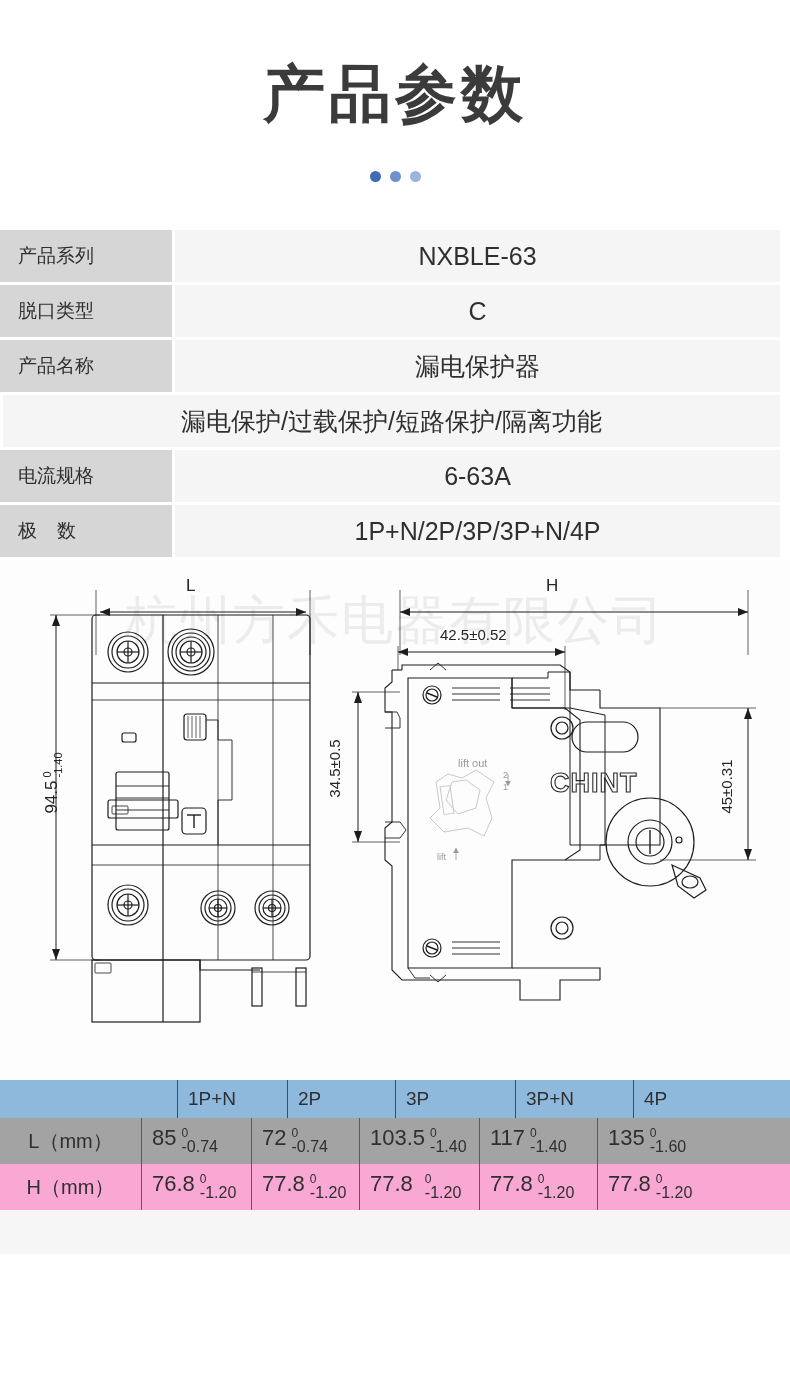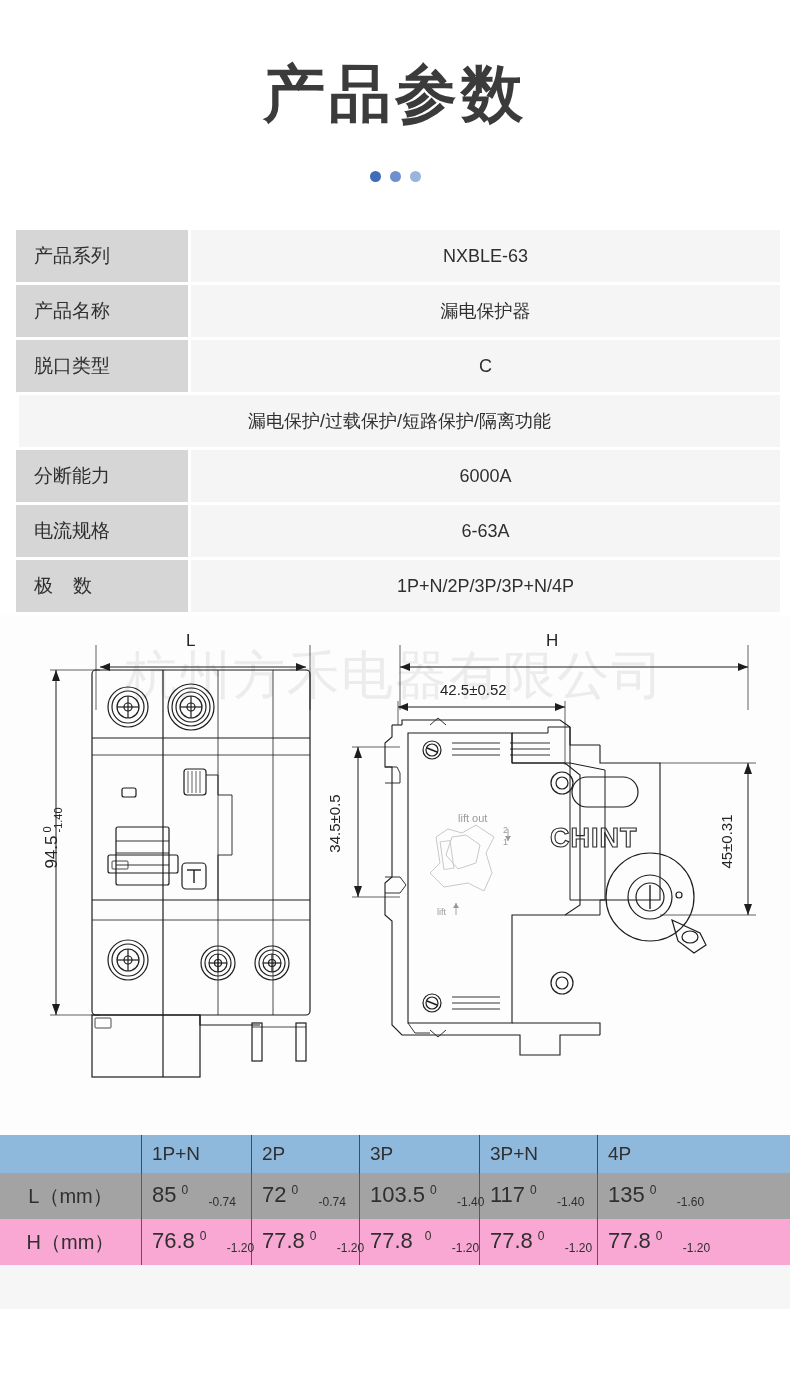--- a/index.html
+++ b/index.html
@@ -15,29 +15,29 @@
   .hero { padding-top: 58px; text-align: center; }
   .hero-title {
     font-size: 62px; font-weight: 700; color: #3b3b3b;
     letter-spacing: 4px; line-height: 1.15;
   }
   .dots { margin-top: 42px; display: flex; justify-content: center; gap: 9px; }
   .dot { width: 11px; height: 11px; border-radius: 50%; }
 
   
   .spec { margin-top: 48px; width: 790px; }
-  .spec-row { display: flex; width: 100%; margin-bottom: 3px; height: 52px; padding-left: 16px; }
+  .spec-row { display: flex; width: 100%; margin-bottom: 3px; height: 52px; }
   .spec-label {
     width: 172px; flex: none; background: #d6d6d6; color: #2f2f2f;
     font-size: 19px; display: flex; align-items: center; padding-left: 18px;
   }
   .spec-label.spaced { letter-spacing: 20px; }
   .spec-value {
     flex: 1; margin-left: 3px; margin-right: 10px; background: #f5f5f5;
-    color: #2f2f2f; font-size: 18px;
+    color: #2f2f2f; font-size: 25px;
     display: flex; align-items: center; justify-content: center;
   }
 
   
   .drawing { position: relative; width: 790px; height: 520px; background: #fdfdfd; }
   .watermark {
     position: absolute; left: 50%; top: 26px; transform: translateX(-50%);
     font-size: 52px; color: #ececec; white-space: nowrap; letter-spacing: 2px;
     font-weight: 500; z-index: 1;
   }
@@ -68,21 +68,21 @@
   .dt-head .dt-cell.first { border-right: 1px solid #4a4a4a; }
   .dt-cell.c1 { width: 110px; flex: none; }
   .dt-cell.c2 { width: 108px; flex: none; }
   .dt-cell.c3 { width: 120px; flex: none; }
   .dt-cell.c4 { width: 118px; flex: none; }
   .dt-cell.c5 { flex: 1; border-right: none; }
   .dt-val { display: inline-flex; align-items: flex-start; }
   .dt-num { font-size: 22px; line-height: 1; }
   .dt-tol { display: inline-block; margin-left: 5px; line-height: 1.05; text-align: left; }
   .dt-tol .up { display: block; font-size: 12px; }
-  .dt-tol .dn { display: block; font-size: 12px; margin-left: 27px; }
+  .dt-tol .dn { display: block; font-size: 16px; }
   .footer-strip { width: 790px; height: 44px; background: #f6f6f6; }
 </style>
 </head>
 <body>
 
 <div class="page">
 
   <div class="hero">
     <div class="hero-title">产品参数</div>
     <div class="dots">
@@ -91,33 +91,29 @@
       <span class="dot" id="dot2" style="background: rgb(154, 180, 221);"></span>
     </div>
   </div>
 
   <div class="spec">
     <div class="spec-row">
       <div class="spec-label">产品系列</div>
       <div class="spec-value">NXBLE-63</div>
     </div>
     <div class="spec-row">
+      <div class="spec-label">脱口类型</div>
+      <div class="spec-value">C</div>
+    </div>
+    <div class="spec-row">
       <div class="spec-label">产品名称</div>
       <div class="spec-value">漏电保护器</div>
     </div>
     <div class="spec-row">
-      <div class="spec-label">脱口类型</div>
-      <div class="spec-value">C</div>
-    </div>
-    <div class="spec-row">
       <div class="spec-value">漏电保护/过载保护/短路保护/隔离功能</div>
-    </div>
-    <div class="spec-row">
-      <div class="spec-label">分断能力</div>
-      <div class="spec-value">6000A</div>
     </div>
     <div class="spec-row">
       <div class="spec-label">电流规格</div>
       <div class="spec-value">6-63A</div>
     </div>
     <div class="spec-row">
       <div class="spec-label spaced">极数</div>
       <div class="spec-value">1P+N/2P/3P/3P+N/4P</div>
     </div>
   </div>
@@ -351,21 +347,21 @@
          transform: rotate(-90deg);">45±0.31</div>
 
     <div class="dimlabel" style="left:458px; top:197px; font-size:11px; color:#9a9a9a;">lift out</div>
     <div class="dimlabel" style="left:503px; top:210px; font-size:9px; color:#9a9a9a;">2</div>
     <div class="dimlabel" style="left:503px; top:222px; font-size:9px; color:#9a9a9a;">1</div>
     <div class="dimlabel" style="left:437px; top:292px; font-size:9px; color:#9a9a9a;">lift</div>
   </div>
 
   <div class="dimtable">
 
-    <div class="dt-row dt-head" id="dt-head-row" style="background: rgb(143, 184, 221);">
+    <div class="dt-row dt-head" id="dt-head-row" style="background: rgb(143, 184, 221); padding-left: 36px;">
       <div class="dt-cell first"></div>
       <div class="dt-cell c1">1P+N</div>
       <div class="dt-cell c2">2P</div>
       <div class="dt-cell c3">3P</div>
       <div class="dt-cell c4">3P+N</div>
       <div class="dt-cell c5">4P</div>
     </div>
 
     <div class="dt-row dt-body-l">
       <div class="dt-cell first">L（mm）</div>

